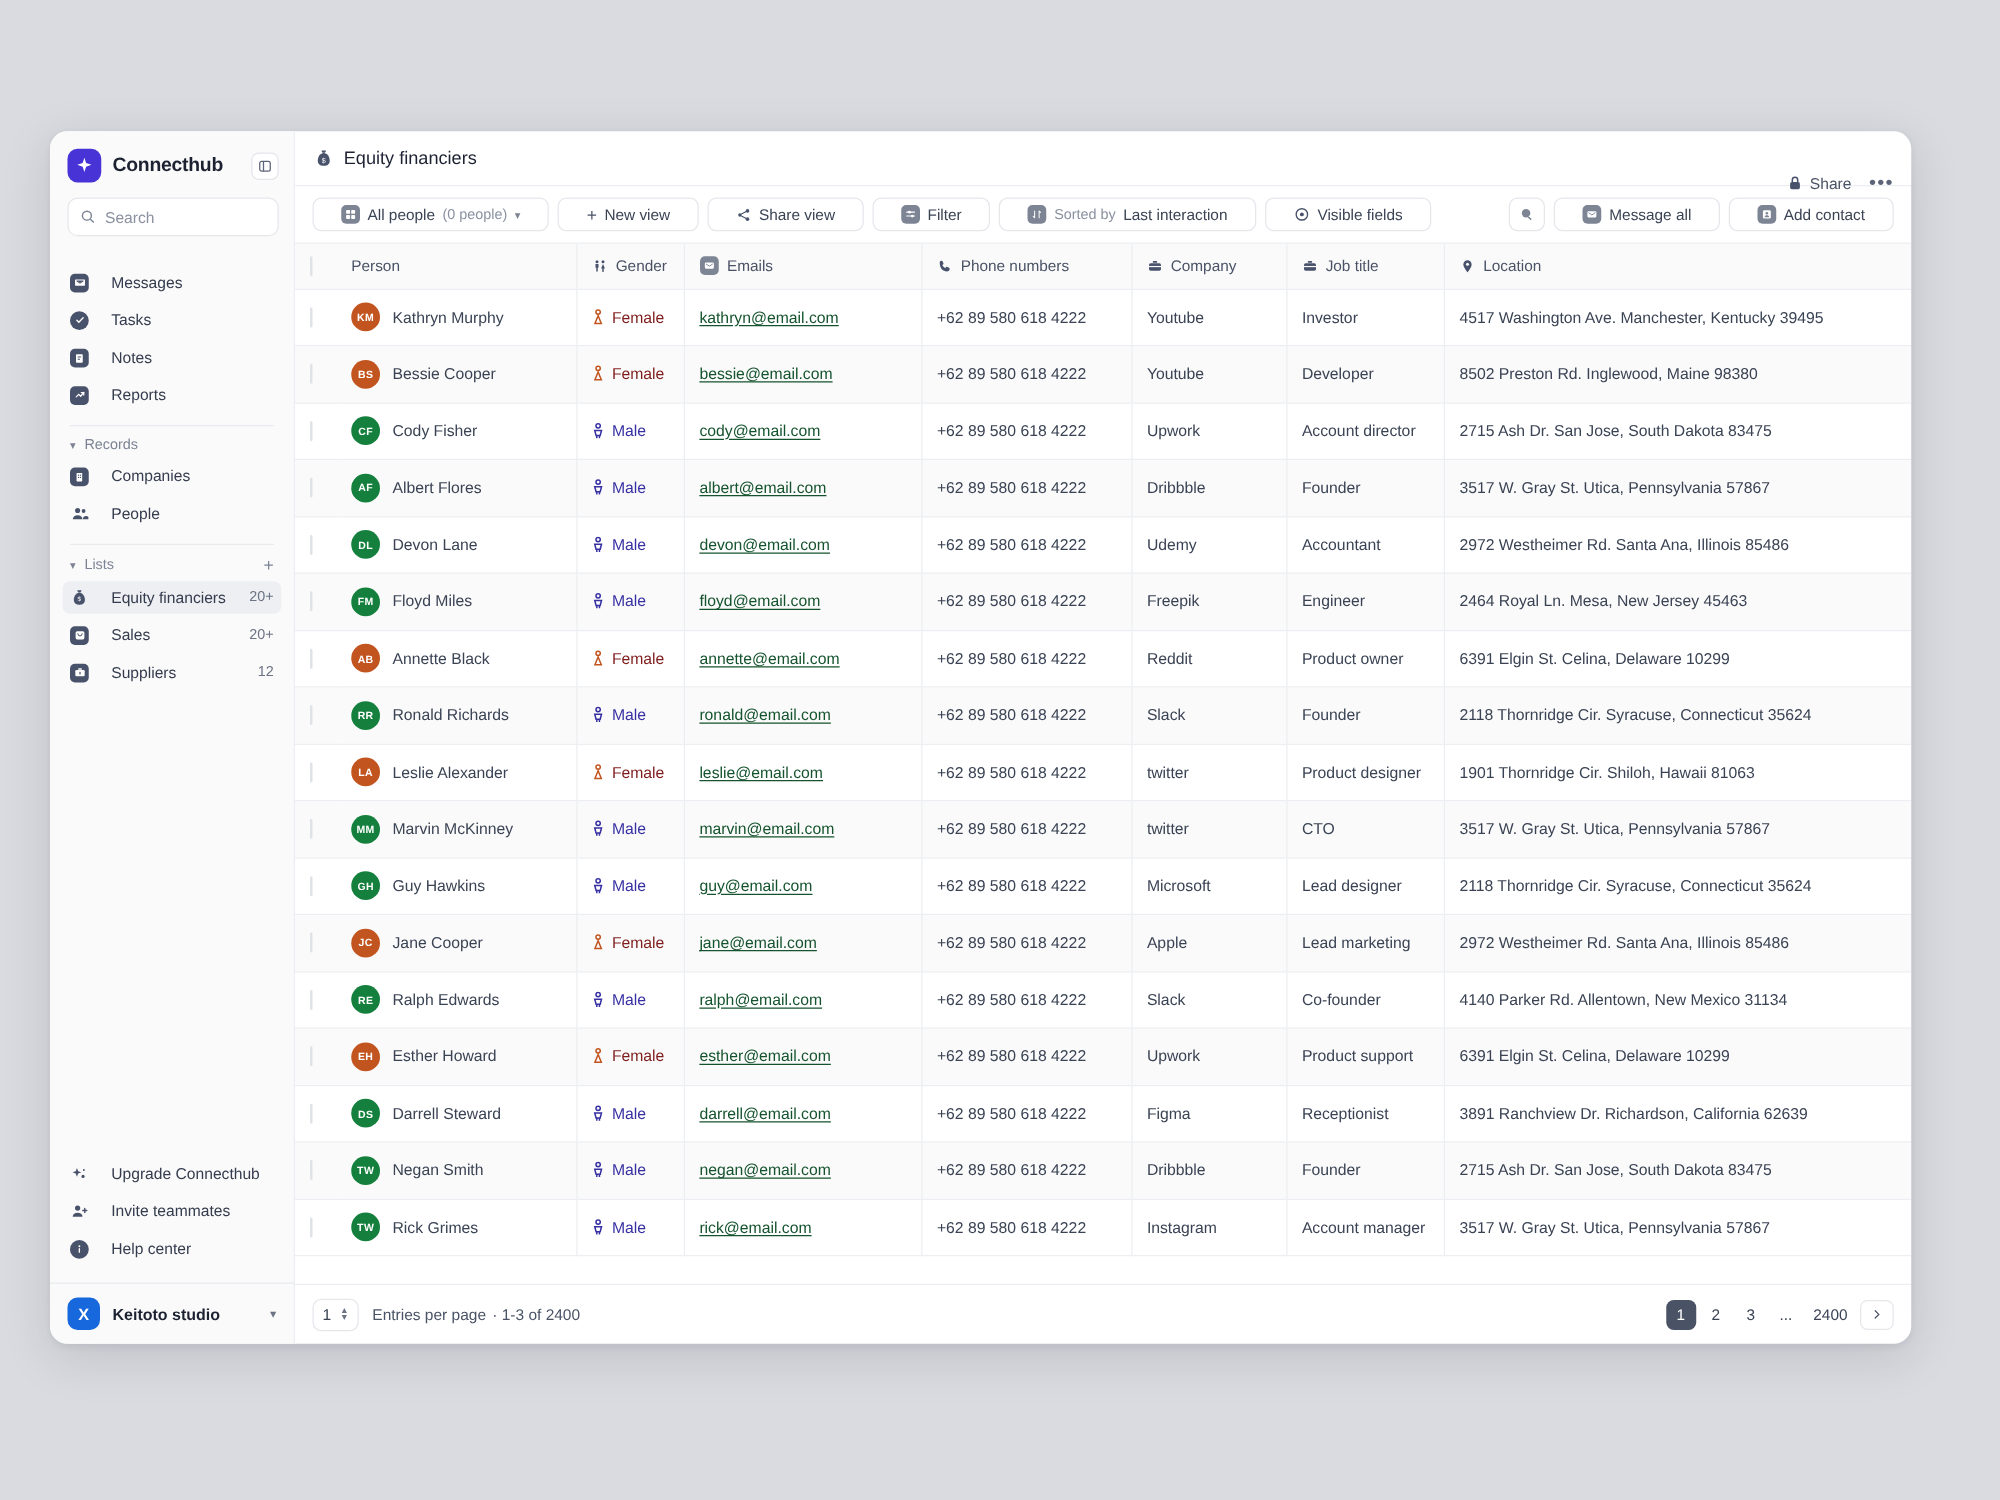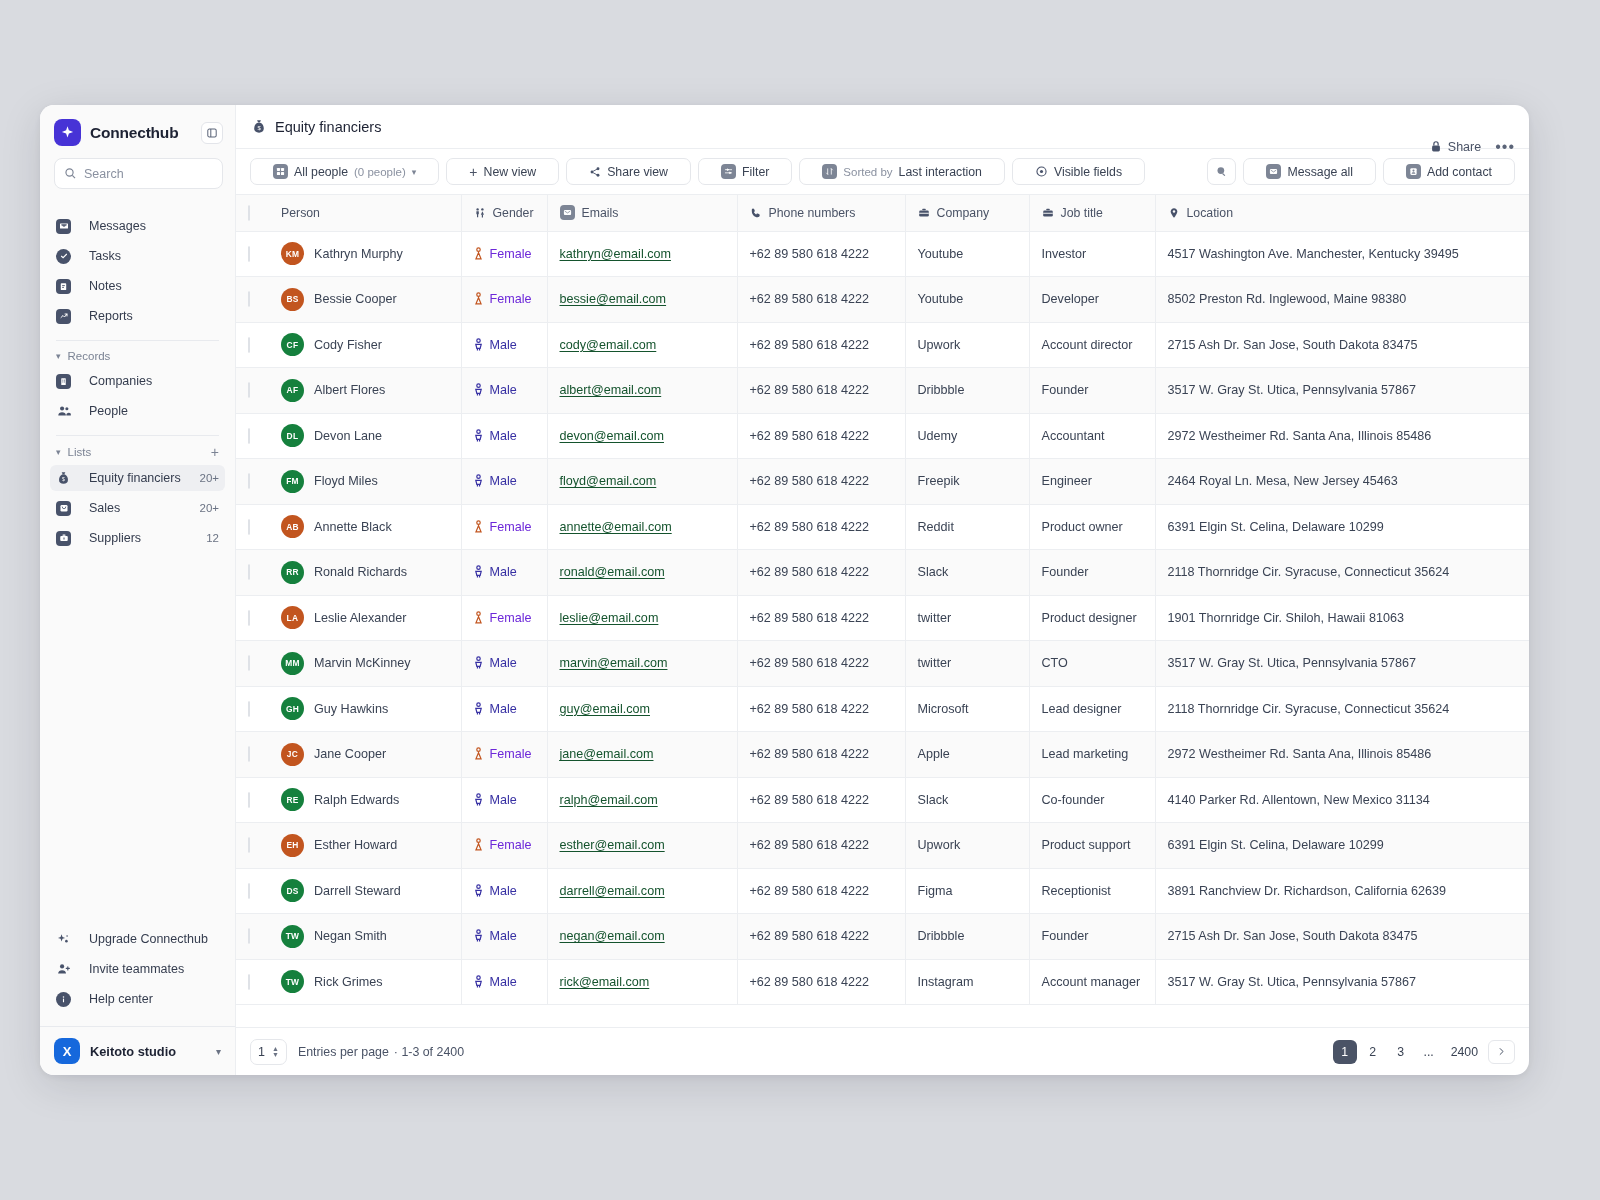--- a/index.html
+++ b/index.html
@@ -149,21 +149,21 @@
   .av {
     width: 23px; height: 23px; border-radius: 50%;
     display:flex; align-items:center; justify-content:center;
     font-size: 8.4px; font-weight: bold; color:#fff; flex:0 0 23px;
     letter-spacing:.3px;
   }
   .av.m { background: #15803d; }
   .av.f { background: #c2551f; }
   .gender { display:flex; align-items:center; gap:7px; font-size:12.6px; }
   .gender.m { color:#3730a3; }
-  .gender.f { color:#6d28d9; }
+  .gender.f { color:#7f1d1d; }
   .email { color:#14532d; text-decoration: underline; text-underline-offset: 2px; font-size:12.6px; }
   .col-cb   { width: 33px; }
   .col-per  { width: 192px; }
   .col-gen  { width: 86px; }
   .col-ema  { width: 190px; }
   .col-pho  { width: 168px; }
   .col-com  { width: 124px; }
   .col-job  { width: 126px; }
   .col-loc  { width: auto; }
   td.cb-cell { padding-left: 12px; padding-right: 0; border-right: none; }

